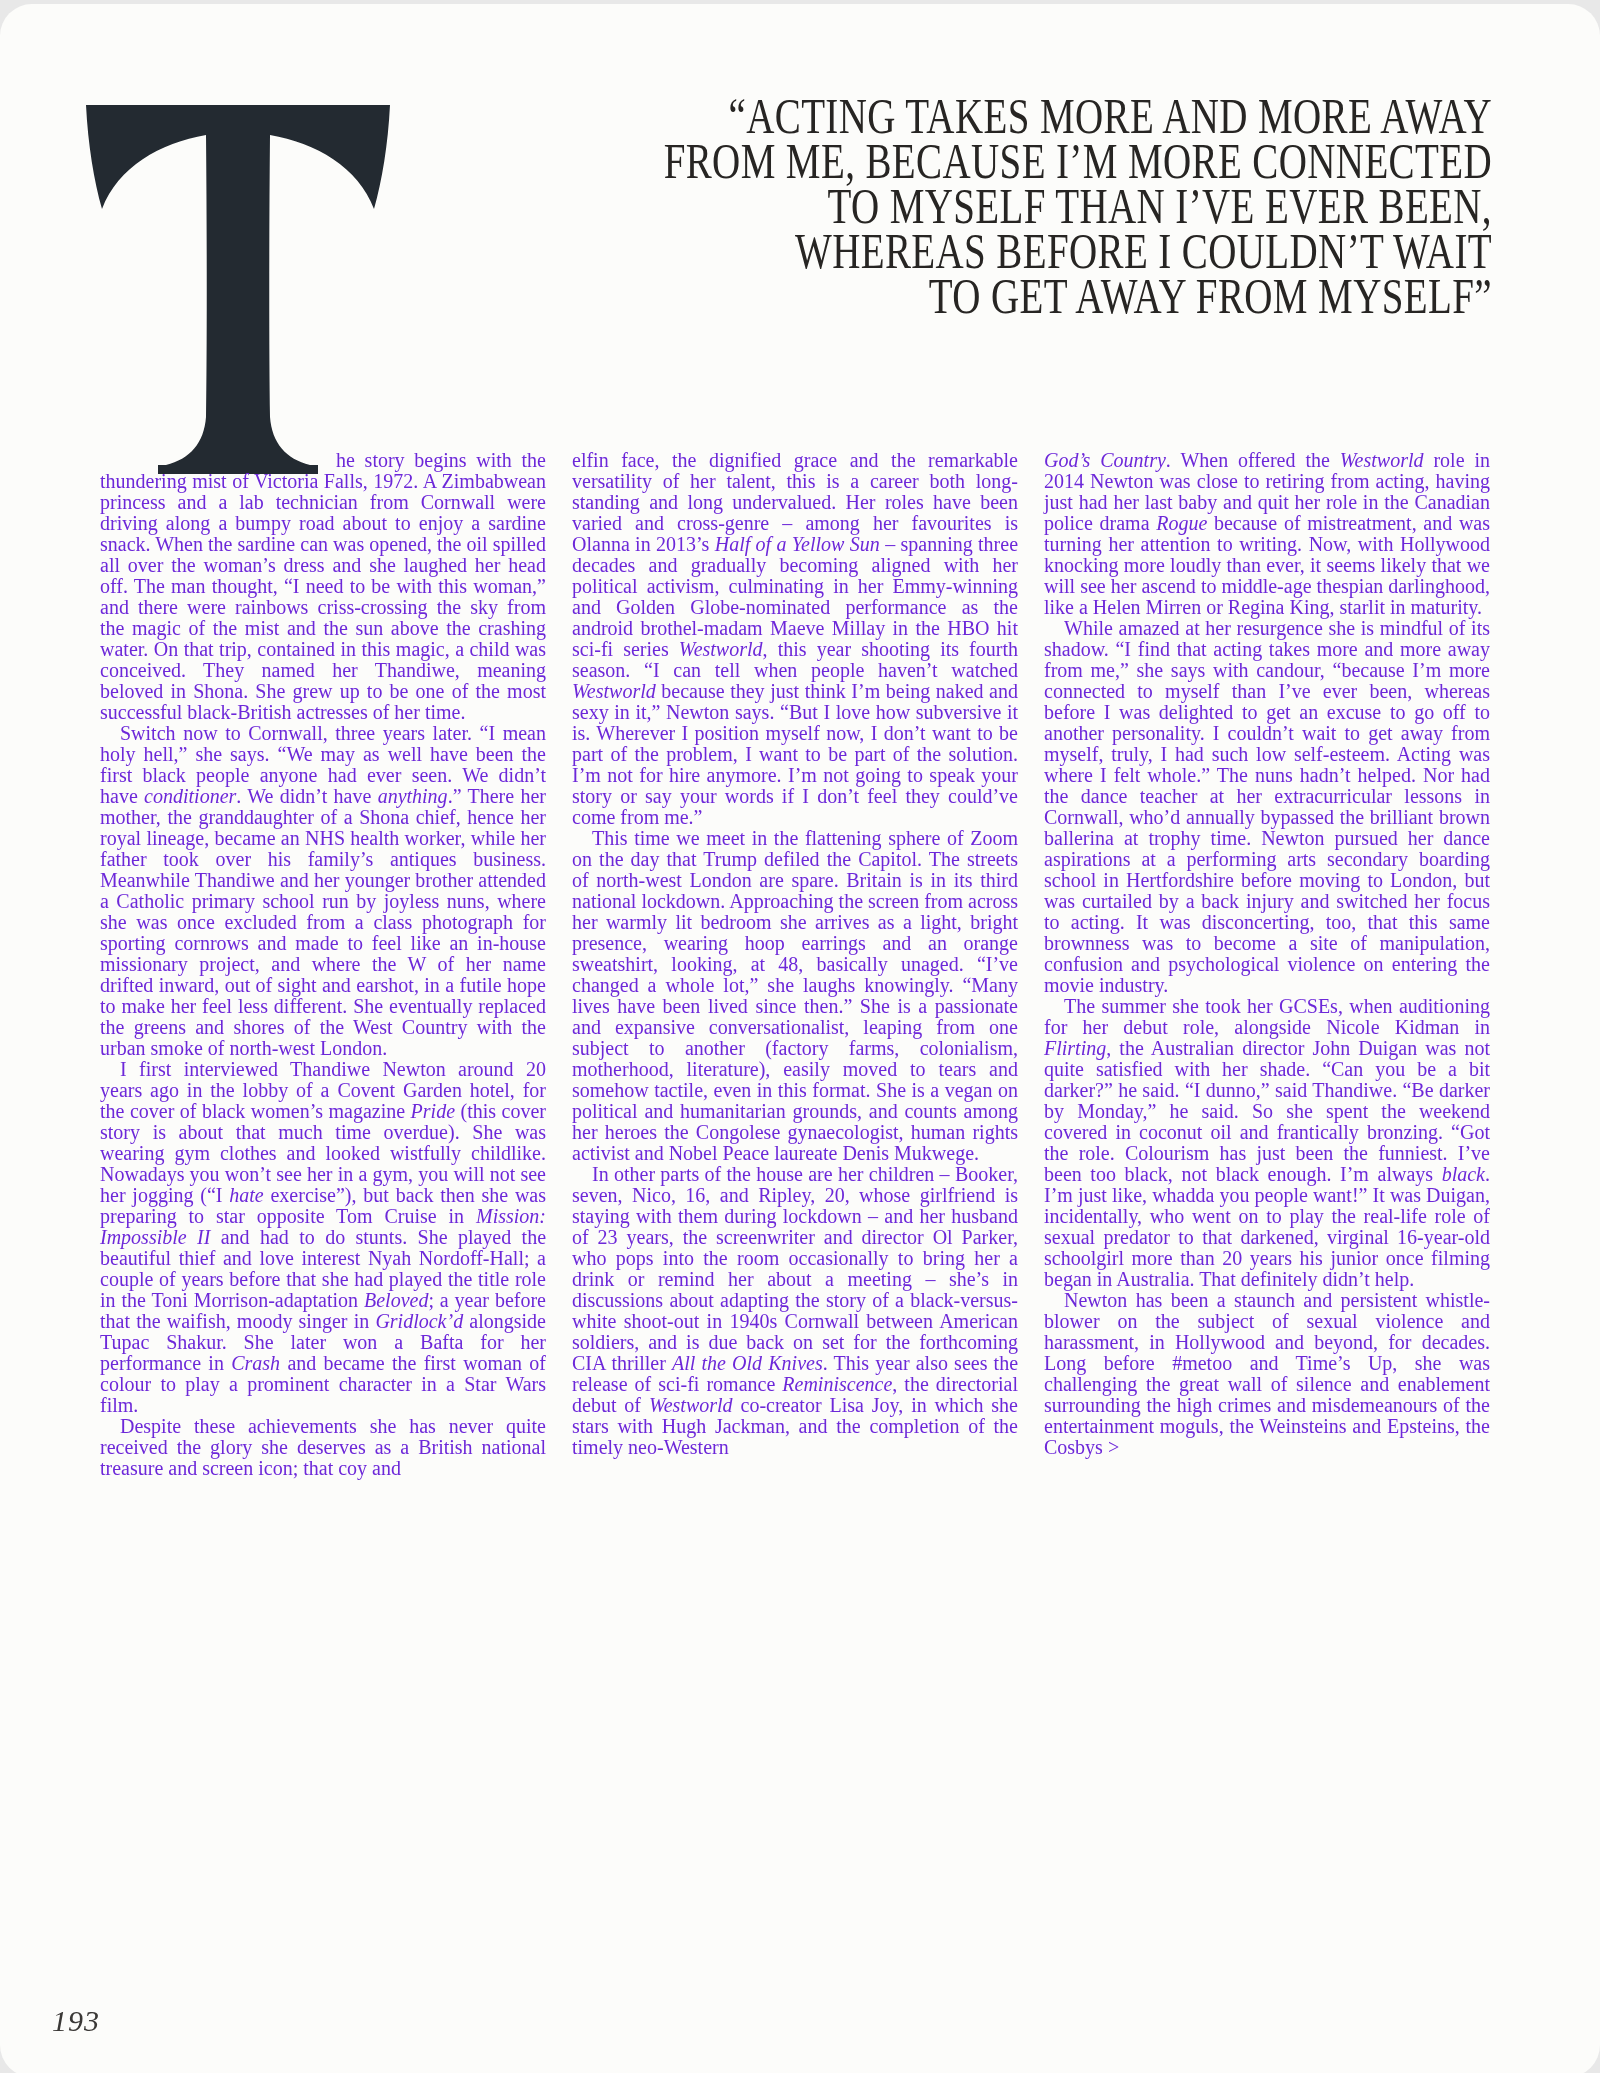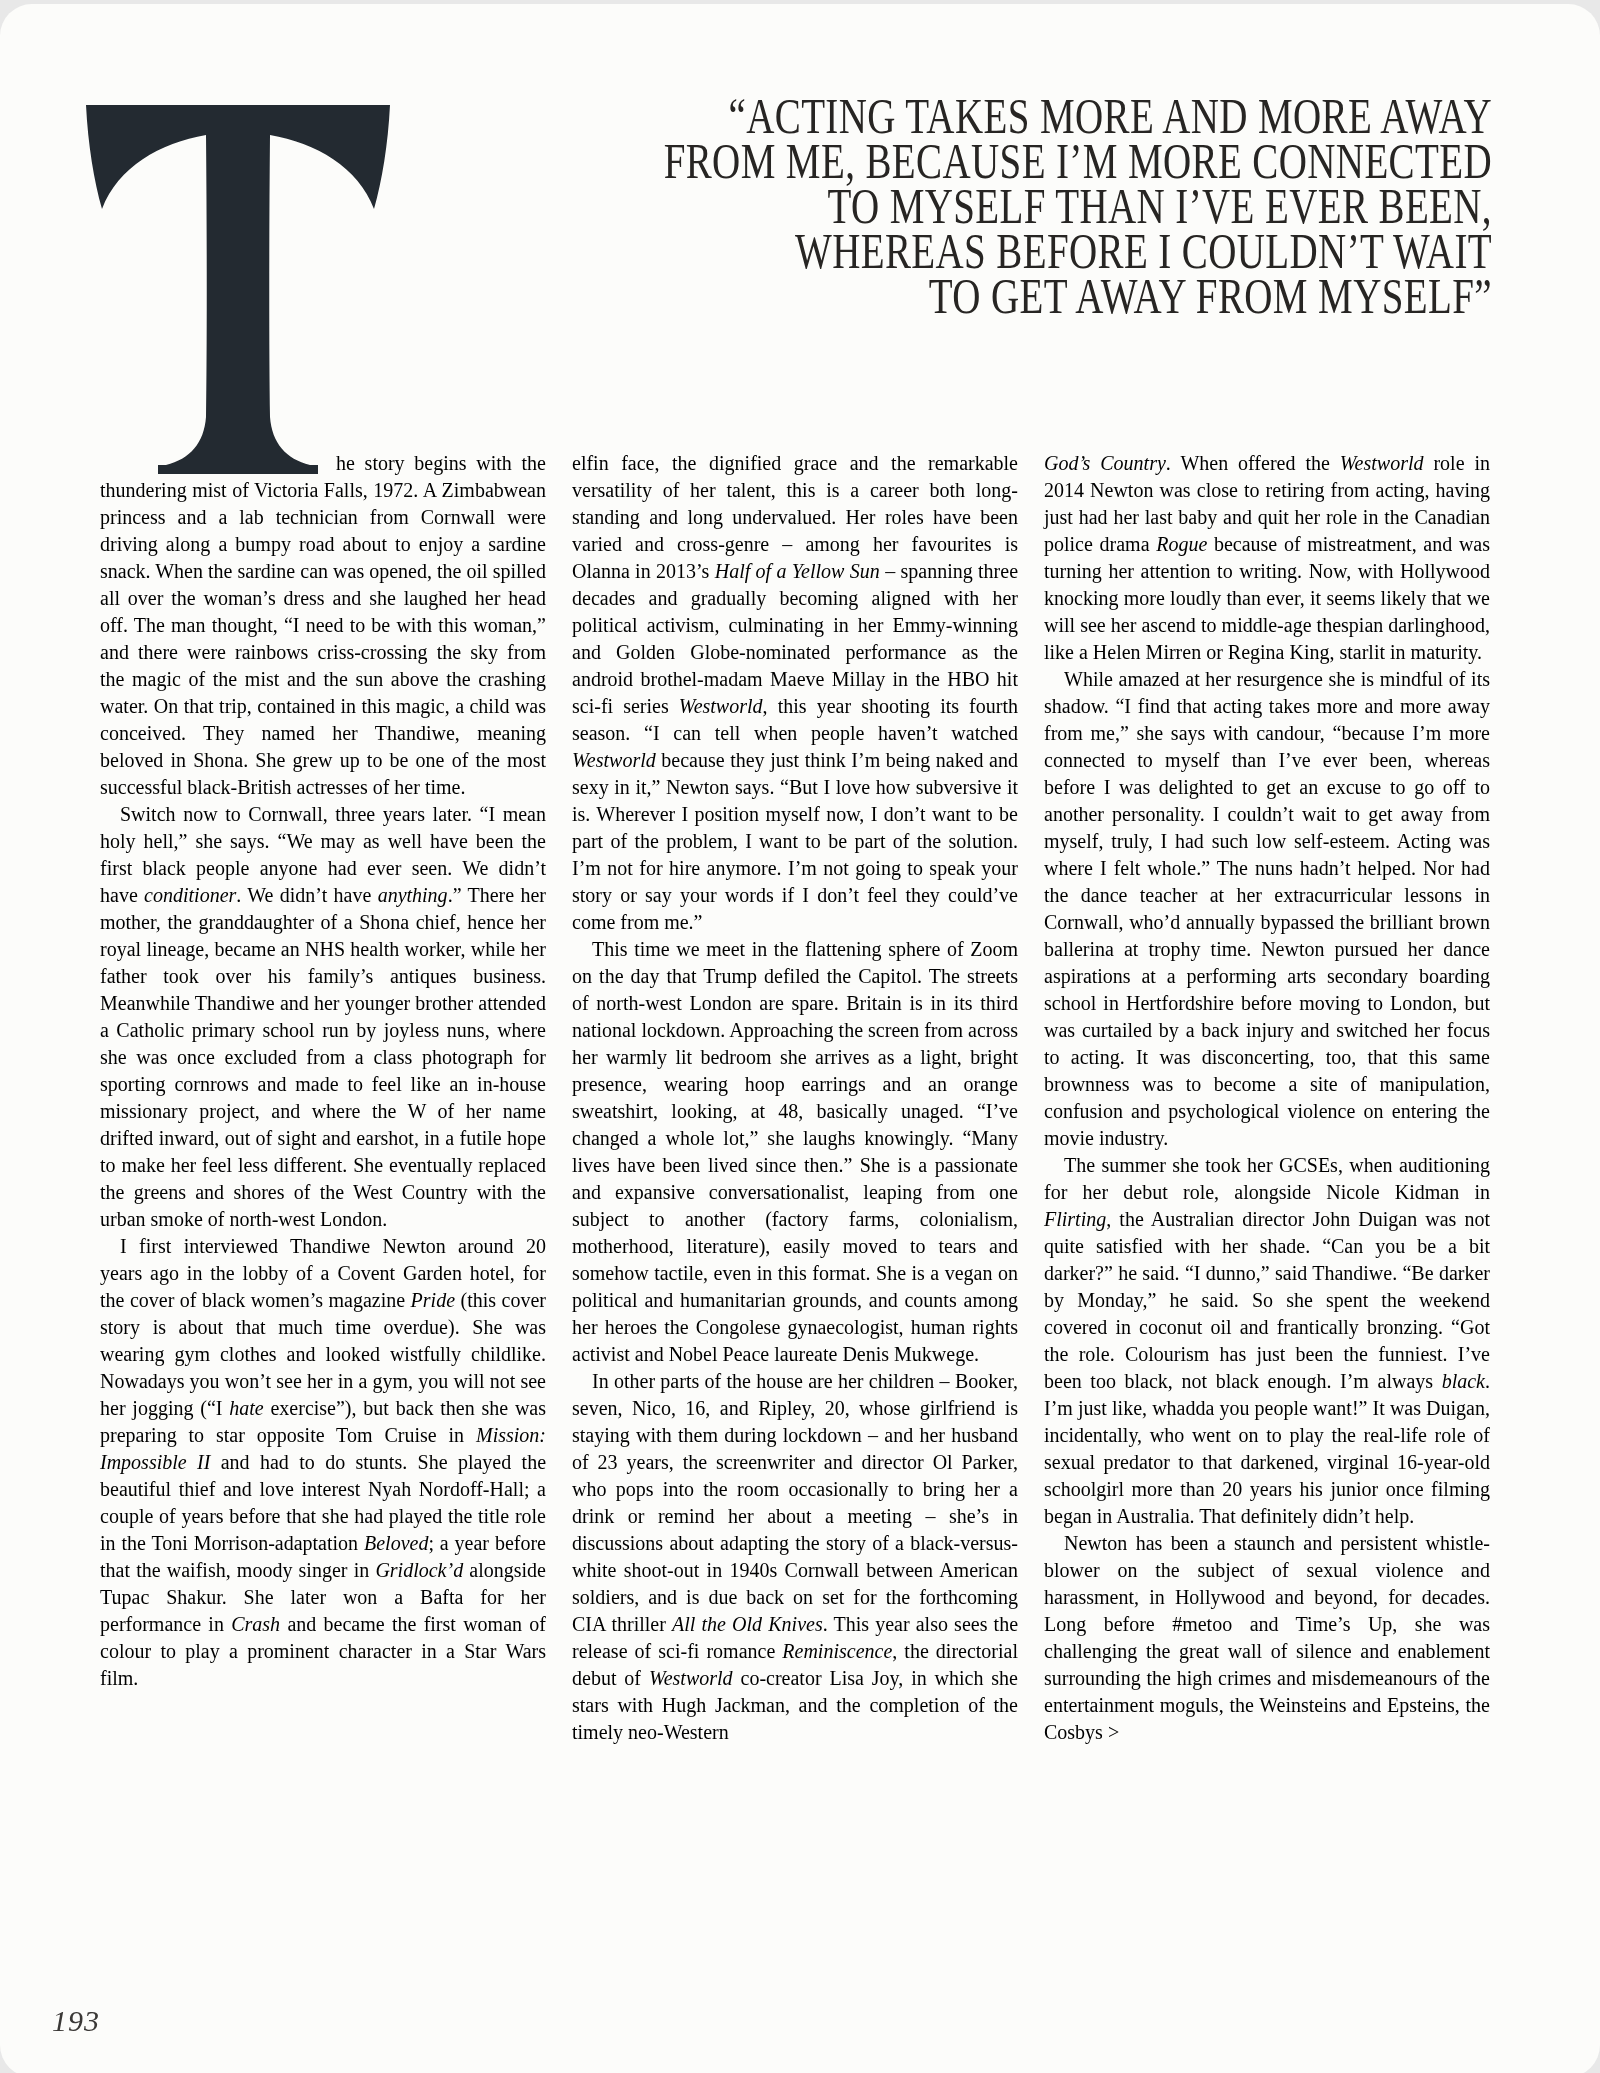--- a/index.html
+++ b/index.html
@@ -56,23 +56,23 @@
     width: 1390px;
     display: flex;
     gap: 26px;
   }
   .col {
     width: 446px;
     flex: 0 0 446px;
   }
   .col p {
     font-size: 20px;
-    line-height: 27px;
+    line-height: 21px;
     text-align: justify;
-    color: #000000;
+    color: #6d28d9;
     hyphens: none;
   }
   .col p.indent { text-indent: 20px; }
   .col p.dropclear { text-indent: 236px; }
   .it { font-style: italic; }
   
   .folio {
     position: absolute;
     left: 52px;
     top: 2000px;
@@ -116,20 +116,21 @@
         C 16,80 10,44 8,4
         Z"></path>
     </svg>
   </div>
 
   <div class="columns">
     <div class="col">
         <p class=" dropclear"><span>he story begins with the thundering mist of Victoria Falls, 1972. A Zimbabwean princess and a lab technician from Cornwall were driving along a bumpy road about to enjoy a sardine snack. When the sardine can was opened, the oil spilled all over the woman’s dress and she laughed her head off. The man thought, “I need to be with this woman,” and there were rainbows criss-crossing the sky from the magic of the mist and the sun above the crashing water. On that trip, contained in this magic, a child was conceived. They named her Thandiwe, meaning beloved in Shona. She grew up to be one of the most successful black-British actresses of her time.</span></p>
         <p class="indent"><span>Switch now to Cornwall, three years later. “I mean holy hell,” she says. “We may as well have been the first black people anyone had ever seen. We didn’t have </span><span class="it">conditioner</span><span>. We didn’t have </span><span class="it">anything</span><span>.” There her mother, the granddaughter of a Shona chief, hence her royal lineage, became an NHS health worker, while her father took over his family’s antiques business. Meanwhile Thandiwe and her younger brother attended a Catholic primary school run by joyless nuns, where she was once excluded from a class photograph for sporting cornrows and made to feel like an in-house missionary project, and where the W of her name drifted inward, out of sight and earshot, in a futile hope to make her feel less different. She eventually replaced the greens and shores of the West Country with the urban smoke of north-west London.</span></p>
         <p class="indent"><span>I first interviewed Thandiwe Newton around 20 years ago in the lobby of a Covent Garden hotel, for the cover of black women’s magazine </span><span class="it">Pride</span><span> (this cover story is about that much time overdue). She was wearing gym clothes and looked wistfully childlike. Nowadays you won’t see her in a gym, you will not see her jogging (“I </span><span class="it">hate</span><span> exercise”), but back then she was preparing to star opposite Tom Cruise in </span><span class="it">Mission: Impossible II</span><span> and had to do stunts. She played the beautiful thief and love interest Nyah Nordoff-Hall; a couple of years before that she had played the title role in the Toni Morrison-adaptation </span><span class="it">Beloved</span><span>; a year before that the waifish, moody singer in </span><span class="it">Gridlock’d</span><span> alongside Tupac Shakur. She later won a Bafta for her performance in </span><span class="it">Crash</span><span> and became the first woman of colour to play a prominent character in a Star Wars film.</span></p>
+        <p class="indent"><span>Despite these achievements she has never quite received the glory she deserves as a British national treasure and screen icon; that coy and</span></p>
       </div>
     <div class="col">
         <p class=""><span>elfin face, the dignified grace and the remarkable versatility of her talent, this is a career both long-standing and long undervalued. Her roles have been varied and cross-genre – among her favourites is Olanna in 2013’s </span><span class="it">Half of a Yellow Sun</span><span> – spanning three decades and gradually becoming aligned with her political activism, culminating in her Emmy-winning and Golden Globe-nominated performance as the android brothel-madam Maeve Millay in the HBO hit sci-fi series </span><span class="it">Westworld</span><span>, this year shooting its fourth season. “I can tell when people haven’t watched </span><span class="it">Westworld</span><span> because they just think I’m being naked and sexy in it,” Newton says. “But I love how subversive it is. Wherever I position myself now, I don’t want to be part of the problem, I want to be part of the solution. I’m not for hire anymore. I’m not going to speak your story or say your words if I don’t feel they could’ve come from me.”</span></p>
         <p class="indent"><span>This time we meet in the flattening sphere of Zoom on the day that Trump defiled the Capitol. The streets of north-west London are spare. Britain is in its third national lockdown. Approaching the screen from across her warmly lit bedroom she arrives as a light, bright presence, wearing hoop earrings and an orange sweatshirt, looking, at 48, basically unaged. “I’ve changed a whole lot,” she laughs knowingly. “Many lives have been lived since then.” She is a passionate and expansive conversationalist, leaping from one subject to another (factory farms, colonialism, motherhood, literature), easily moved to tears and somehow tactile, even in this format. She is a vegan on political and humanitarian grounds, and counts among her heroes the Congolese gynaecologist, human rights activist and Nobel Peace laureate Denis Mukwege.</span></p>
         <p class="indent"><span>In other parts of the house are her children – Booker, seven, Nico, 16, and Ripley, 20, whose girlfriend is staying with them during lockdown – and her husband of 23 years, the screenwriter and director Ol Parker, who pops into the room occasionally to bring her a drink or remind her about a meeting – she’s in discussions about adapting the story of a black-versus-white shoot-out in 1940s Cornwall between American soldiers, and is due back on set for the forthcoming CIA thriller </span><span class="it">All the Old Knives</span><span>. This year also sees the release of sci-fi romance </span><span class="it">Reminiscence</span><span>, the directorial debut of </span><span class="it">Westworld</span><span> co-creator Lisa Joy, in which she stars with Hugh Jackman, and the completion of the timely neo-Western</span></p>
       </div>
     <div class="col">
         <p class=""><span class="it">God’s Country</span><span>. When offered the </span><span class="it">Westworld</span><span> role in 2014 Newton was close to retiring from acting, having just had her last baby and quit her role in the Canadian police drama </span><span class="it">Rogue</span><span> because of mistreatment, and was turning her attention to writing. Now, with Hollywood knocking more loudly than ever, it seems likely that we will see her ascend to middle-age thespian darlinghood, like a Helen Mirren or Regina King, starlit in maturity.</span></p>
         <p class="indent"><span>While amazed at her resurgence she is mindful of its shadow. “I find that acting takes more and more away from me,” she says with candour, “because I’m more connected to myself than I’ve ever been, whereas before I was delighted to get an excuse to go off to another personality. I couldn’t wait to get away from myself, truly, I had such low self-esteem. Acting was where I felt whole.” The nuns hadn’t helped. Nor had the dance teacher at her extracurricular lessons in Cornwall, who’d annually bypassed the brilliant brown ballerina at trophy time. Newton pursued her dance aspirations at a performing arts secondary boarding school in Hertfordshire before moving to London, but was curtailed by a back injury and switched her focus to acting. It was disconcerting, too, that this same brownness was to become a site of manipulation, confusion and psychological violence on entering the movie industry.</span></p>
         <p class="indent"><span>The summer she took her GCSEs, when auditioning for her debut role, alongside Nicole Kidman in </span><span class="it">Flirting</span><span>, the Australian director John Duigan was not quite satisfied with her shade. “Can you be a bit darker?” he said. “I dunno,” said Thandiwe. “Be darker by Monday,” he said. So she spent the weekend covered in coconut oil and frantically bronzing. “Got the role. Colourism has just been the funniest. I’ve been too black, not black enough. I’m always </span><span class="it">black</span><span>. I’m just like, whadda you people want!” It was Duigan, incidentally, who went on to play the real-life role of sexual predator to that darkened, virginal 16-year-old schoolgirl more than 20 years his junior once filming began in Australia. That definitely didn’t help.</span></p>

